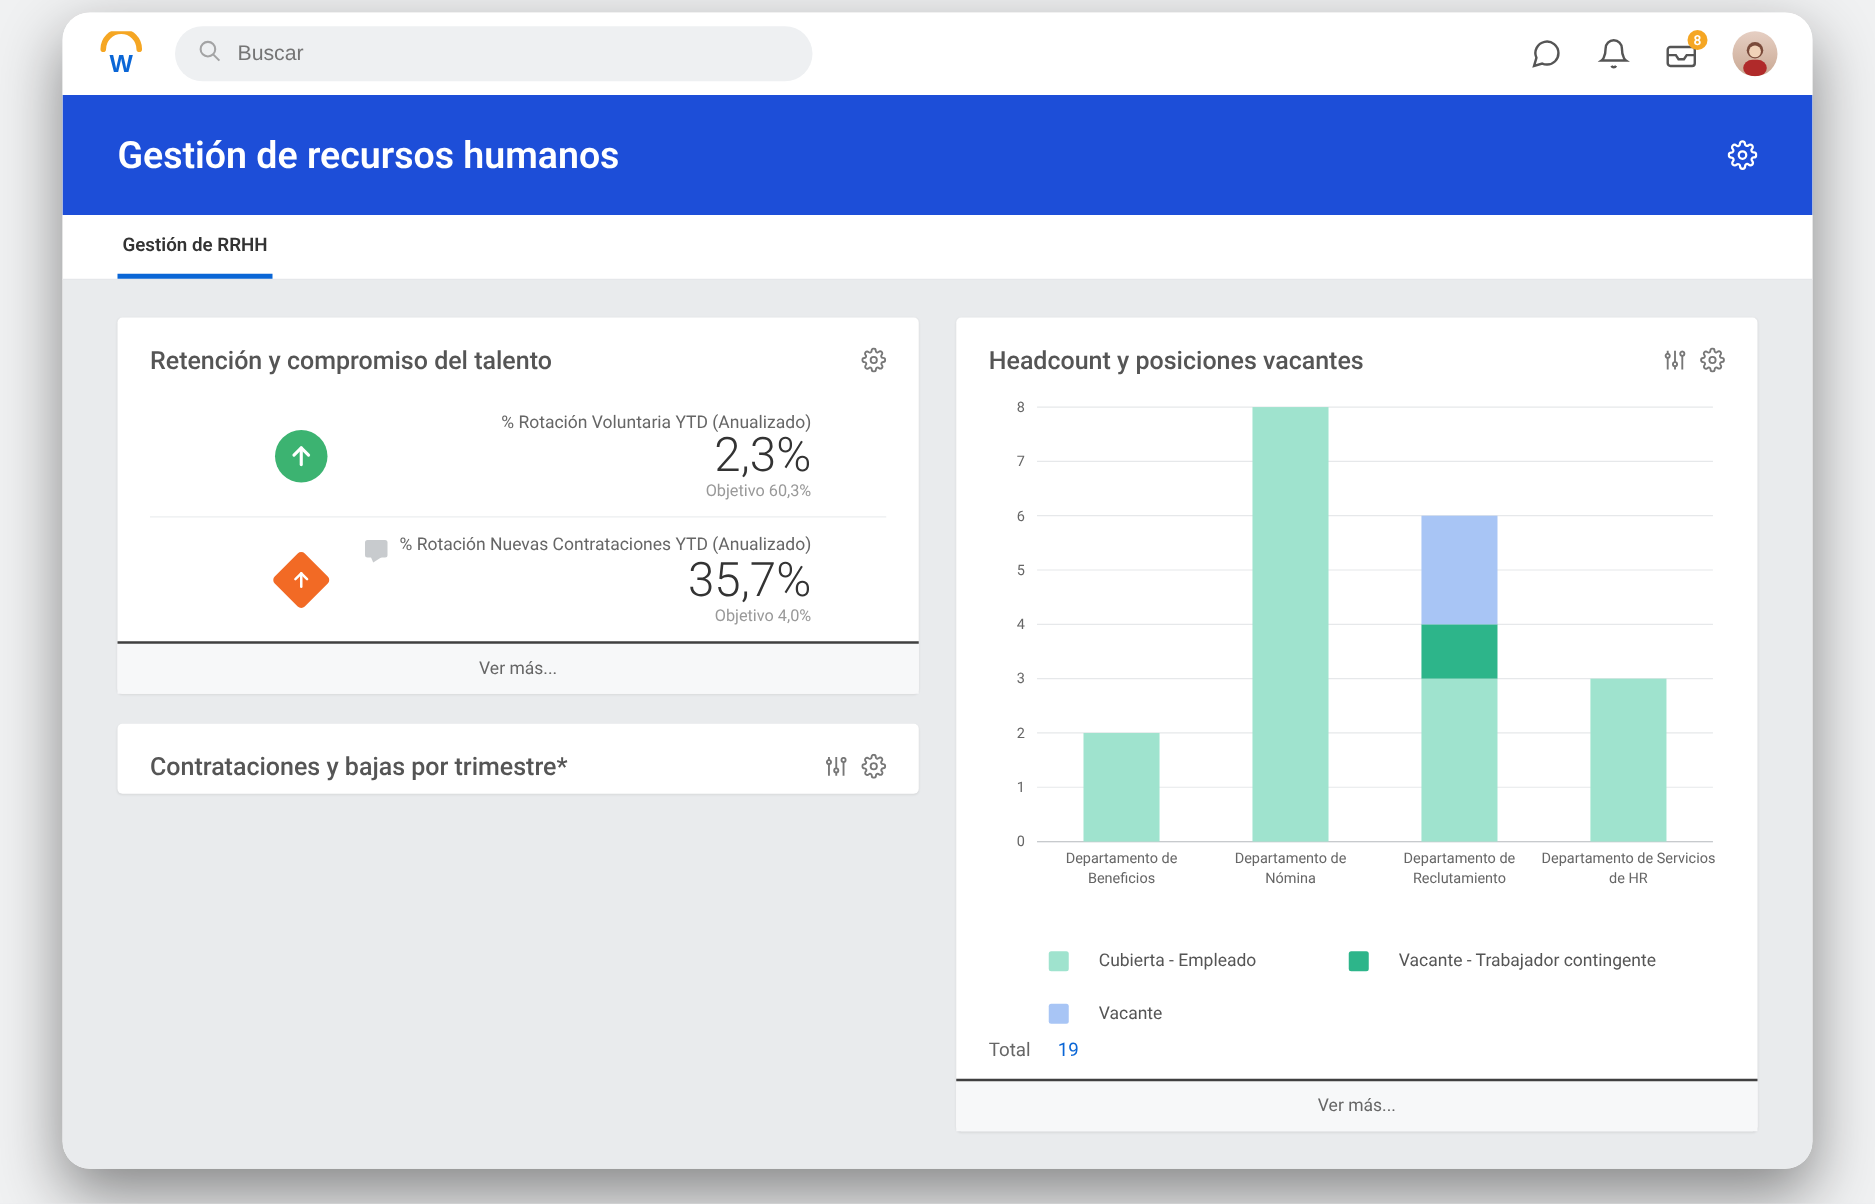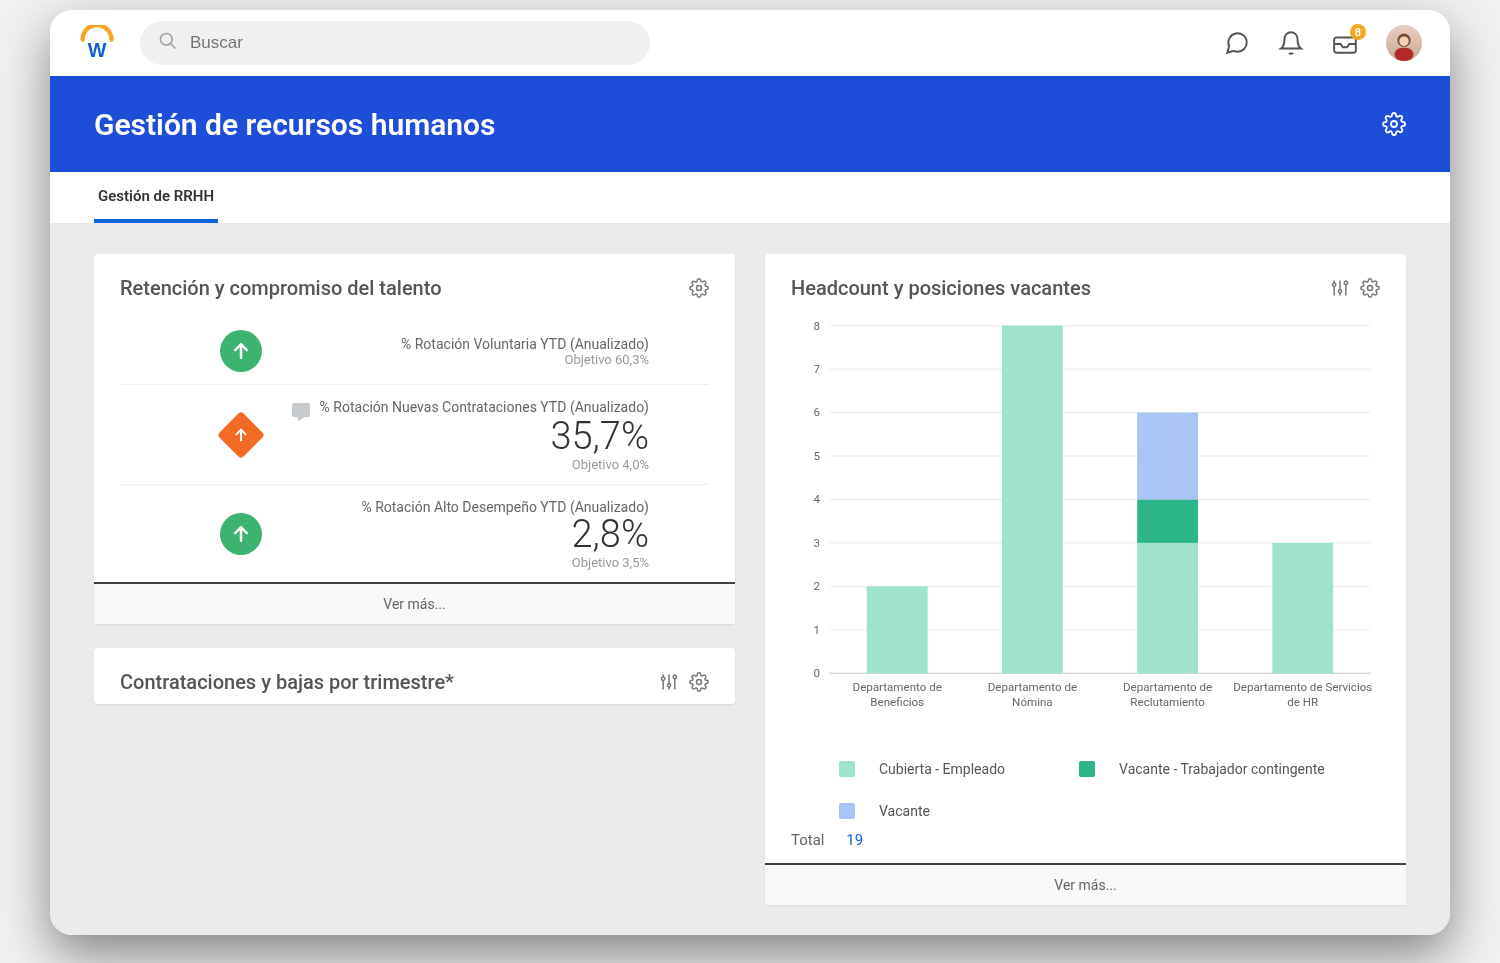--- a/index.html
+++ b/index.html
@@ -262,52 +262,38 @@
                 <div class="kpi-ind ind-green">
                   <svg width="20" height="20" viewBox="0 0 24 24" fill="none" stroke="#fff" stroke-width="3" stroke-linecap="round" stroke-linejoin="round">
                     <line x1="12" y1="20" x2="12" y2="4"></line>
                     <polyline points="5 11 12 4 19 11"></polyline>
                   </svg>
                 </div>
                 <div class="kpi-text">
                   <div class="kpi-label">
                     <span>% Rotación Voluntaria YTD (Anualizado)</span>
                   </div>
+                  <div class="kpi-value">2,3%</div>
                   <div class="kpi-target">Objetivo  60,3%</div>
                 </div>
               </div>
               <div class="kpi-row">
                 <div class="ind-orange">
                   <svg width="16" height="16" viewBox="0 0 24 24" fill="none" stroke="#fff" stroke-width="3" stroke-linecap="round" stroke-linejoin="round">
                     <line x1="12" y1="20" x2="12" y2="4"></line>
                     <polyline points="5 11 12 4 19 11"></polyline>
                   </svg>
                 </div>
                 <div class="kpi-text">
                   <div class="kpi-label">
                     <span class="kpi-comment"></span>
                     <span>% Rotación Nuevas Contrataciones YTD (Anualizado)</span>
                   </div>
                   <div class="kpi-value">35,7%</div>
                   <div class="kpi-target">Objetivo  4,0%</div>
-                </div>
-              </div>
-              <div class="kpi-row">
-                <div class="kpi-ind ind-green">
-                  <svg width="20" height="20" viewBox="0 0 24 24" fill="none" stroke="#fff" stroke-width="3" stroke-linecap="round" stroke-linejoin="round">
-                    <line x1="12" y1="20" x2="12" y2="4"></line>
-                    <polyline points="5 11 12 4 19 11"></polyline>
-                  </svg>
-                </div>
-                <div class="kpi-text">
-                  <div class="kpi-label">
-                    <span>% Rotación Alto Desempeño YTD (Anualizado)</span>
-                  </div>
-                  <div class="kpi-value">2,8%</div>
-                  <div class="kpi-target">Objetivo  3,5%</div>
                 </div>
               </div>
             </div>
           <div class="card-footer">Ver más...</div>
         </div>
 
         <div class="card hires-card">
           <div class="card-head">
             <h2>Contrataciones y bajas por trimestre*</h2>
             <div class="head-icons">

